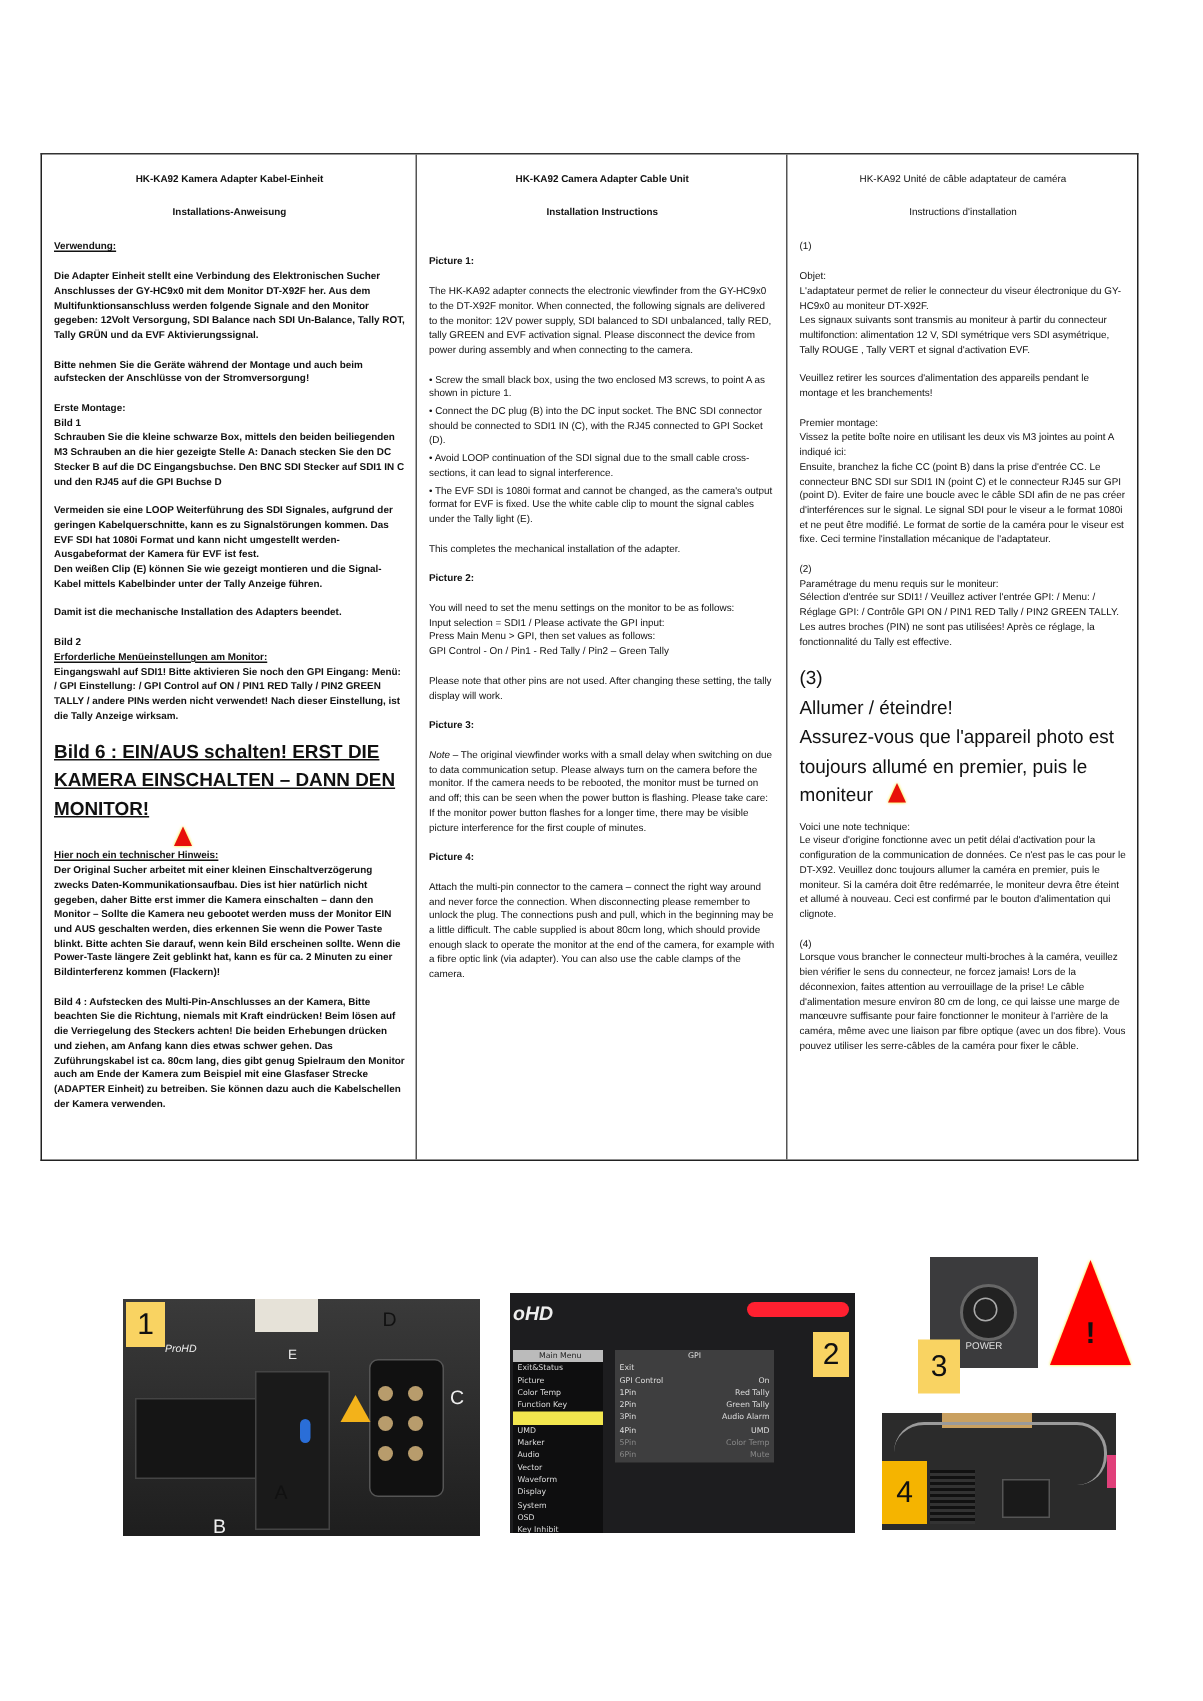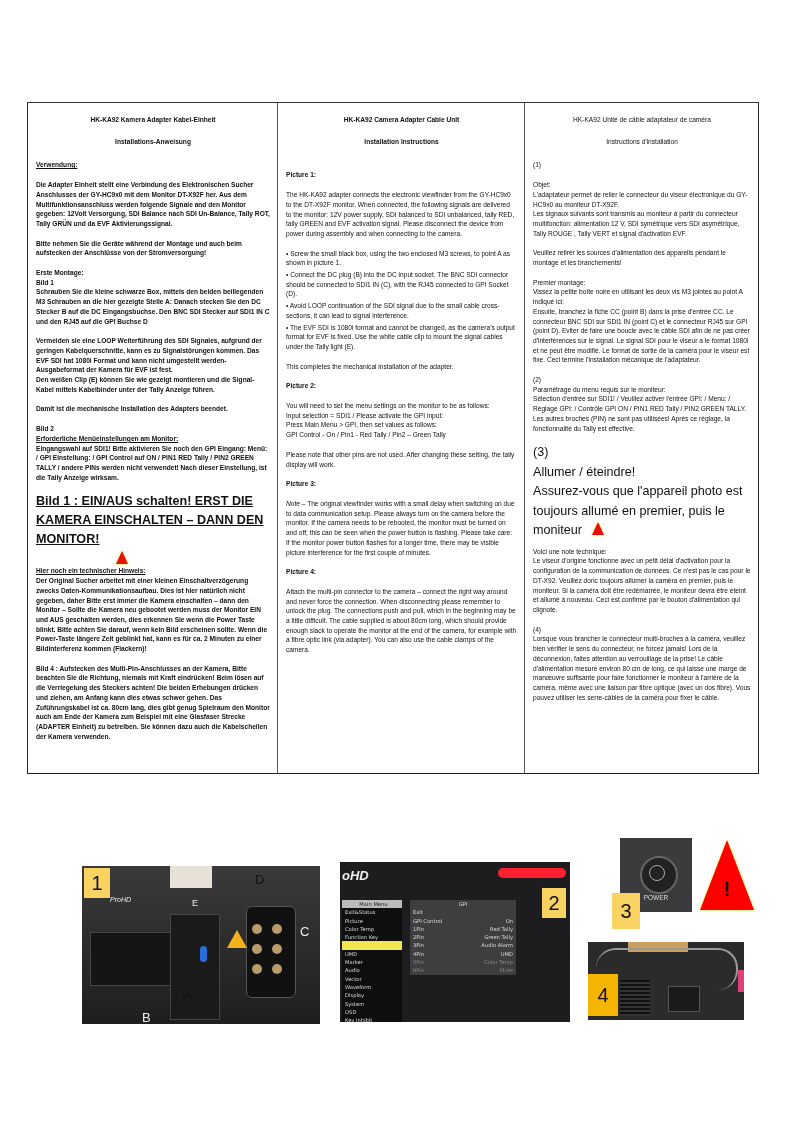--- a/index.html
+++ b/index.html
@@ -70,21 +70,21 @@
     <p>Bitte nehmen Sie die Geräte während der Montage und auch beim aufstecken der Anschlüsse von der Stromversorgung!</p>
     <div>Erste Montage:</div>
     <div>Bild 1</div>
     <p>Schrauben Sie die kleine schwarze Box, mittels den beiden beiliegenden M3 Schrauben an die hier gezeigte Stelle A: Danach stecken Sie den DC Stecker B auf die DC Eingangsbuchse. Den BNC SDI Stecker auf SDI1 IN C und den RJ45 auf die GPI Buchse D</p>
     <div>Vermeiden sie eine LOOP Weiterführung des SDI Signales, aufgrund der geringen Kabelquerschnitte, kann es zu Signalstörungen kommen. Das EVF SDI hat 1080i Format und kann nicht umgestellt werden-Ausgabeformat der Kamera für EVF ist fest.</div>
     <p>Den weißen Clip (E) können Sie wie gezeigt montieren und die Signal-Kabel mittels Kabelbinder unter der Tally Anzeige führen.</p>
     <p>Damit ist die mechanische Installation des Adapters beendet.</p>
     <div>Bild 2</div>
     <div class="u">Erforderliche Menüeinstellungen am Monitor:</div>
     <p>Eingangswahl auf SDI1! Bitte aktivieren Sie noch den GPI Eingang: Menü: / GPI Einstellung: / GPI Control auf ON / PIN1 RED Tally / PIN2 GREEN TALLY / andere PINs werden nicht verwendet! Nach dieser Einstellung, ist die Tally Anzeige wirksam.</p>
-    <div class="big1">Bild 1 : EIN/AUS schalten!   ERST DIE KAMERA EINSCHALTEN – DANN DEN MONITOR!</div>
+    <div class="big1">Bild 6 : EIN/AUS schalten!   ERST DIE KAMERA EINSCHALTEN – DANN DEN MONITOR!</div>
     <span class="warn-inline warn-center"></span>
     <div class="u">Hier noch ein technischer Hinweis:</div>
     <p>Der Original Sucher arbeitet mit einer kleinen Einschaltverzögerung zwecks Daten-Kommunikationsaufbau. Dies ist hier natürlich nicht gegeben, daher Bitte erst immer die Kamera einschalten – dann den Monitor – Sollte die Kamera neu gebootet werden muss der Monitor EIN und AUS geschalten werden, dies erkennen Sie wenn die Power Taste blinkt. Bitte achten Sie darauf, wenn kein Bild erscheinen sollte. Wenn die Power-Taste längere Zeit geblinkt hat, kann es für ca. 2 Minuten zu einer Bildinterferenz kommen (Flackern)!</p>
     <p>Bild 4 : Aufstecken des Multi-Pin-Anschlusses an der Kamera, Bitte beachten Sie die Richtung, niemals mit Kraft eindrücken! Beim lösen auf die Verriegelung des Steckers achten! Die beiden Erhebungen drücken und ziehen, am Anfang kann dies etwas schwer gehen. Das Zuführungskabel ist ca. 80cm lang, dies gibt genug Spielraum den Monitor auch am Ende der Kamera zum Beispiel mit eine Glasfaser Strecke (ADAPTER Einheit) zu betreiben. Sie können dazu auch die Kabelschellen der Kamera verwenden.</p>
   </div>
 
   <div class="col col2">
     <div class="c title" style="font-weight:bold">HK-KA92 Camera Adapter Cable Unit</div>
     <div class="c subtitle" style="font-weight:bold;margin-bottom:24px">Installation Instructions</div>
     <div class="h">Picture 1:</div>

